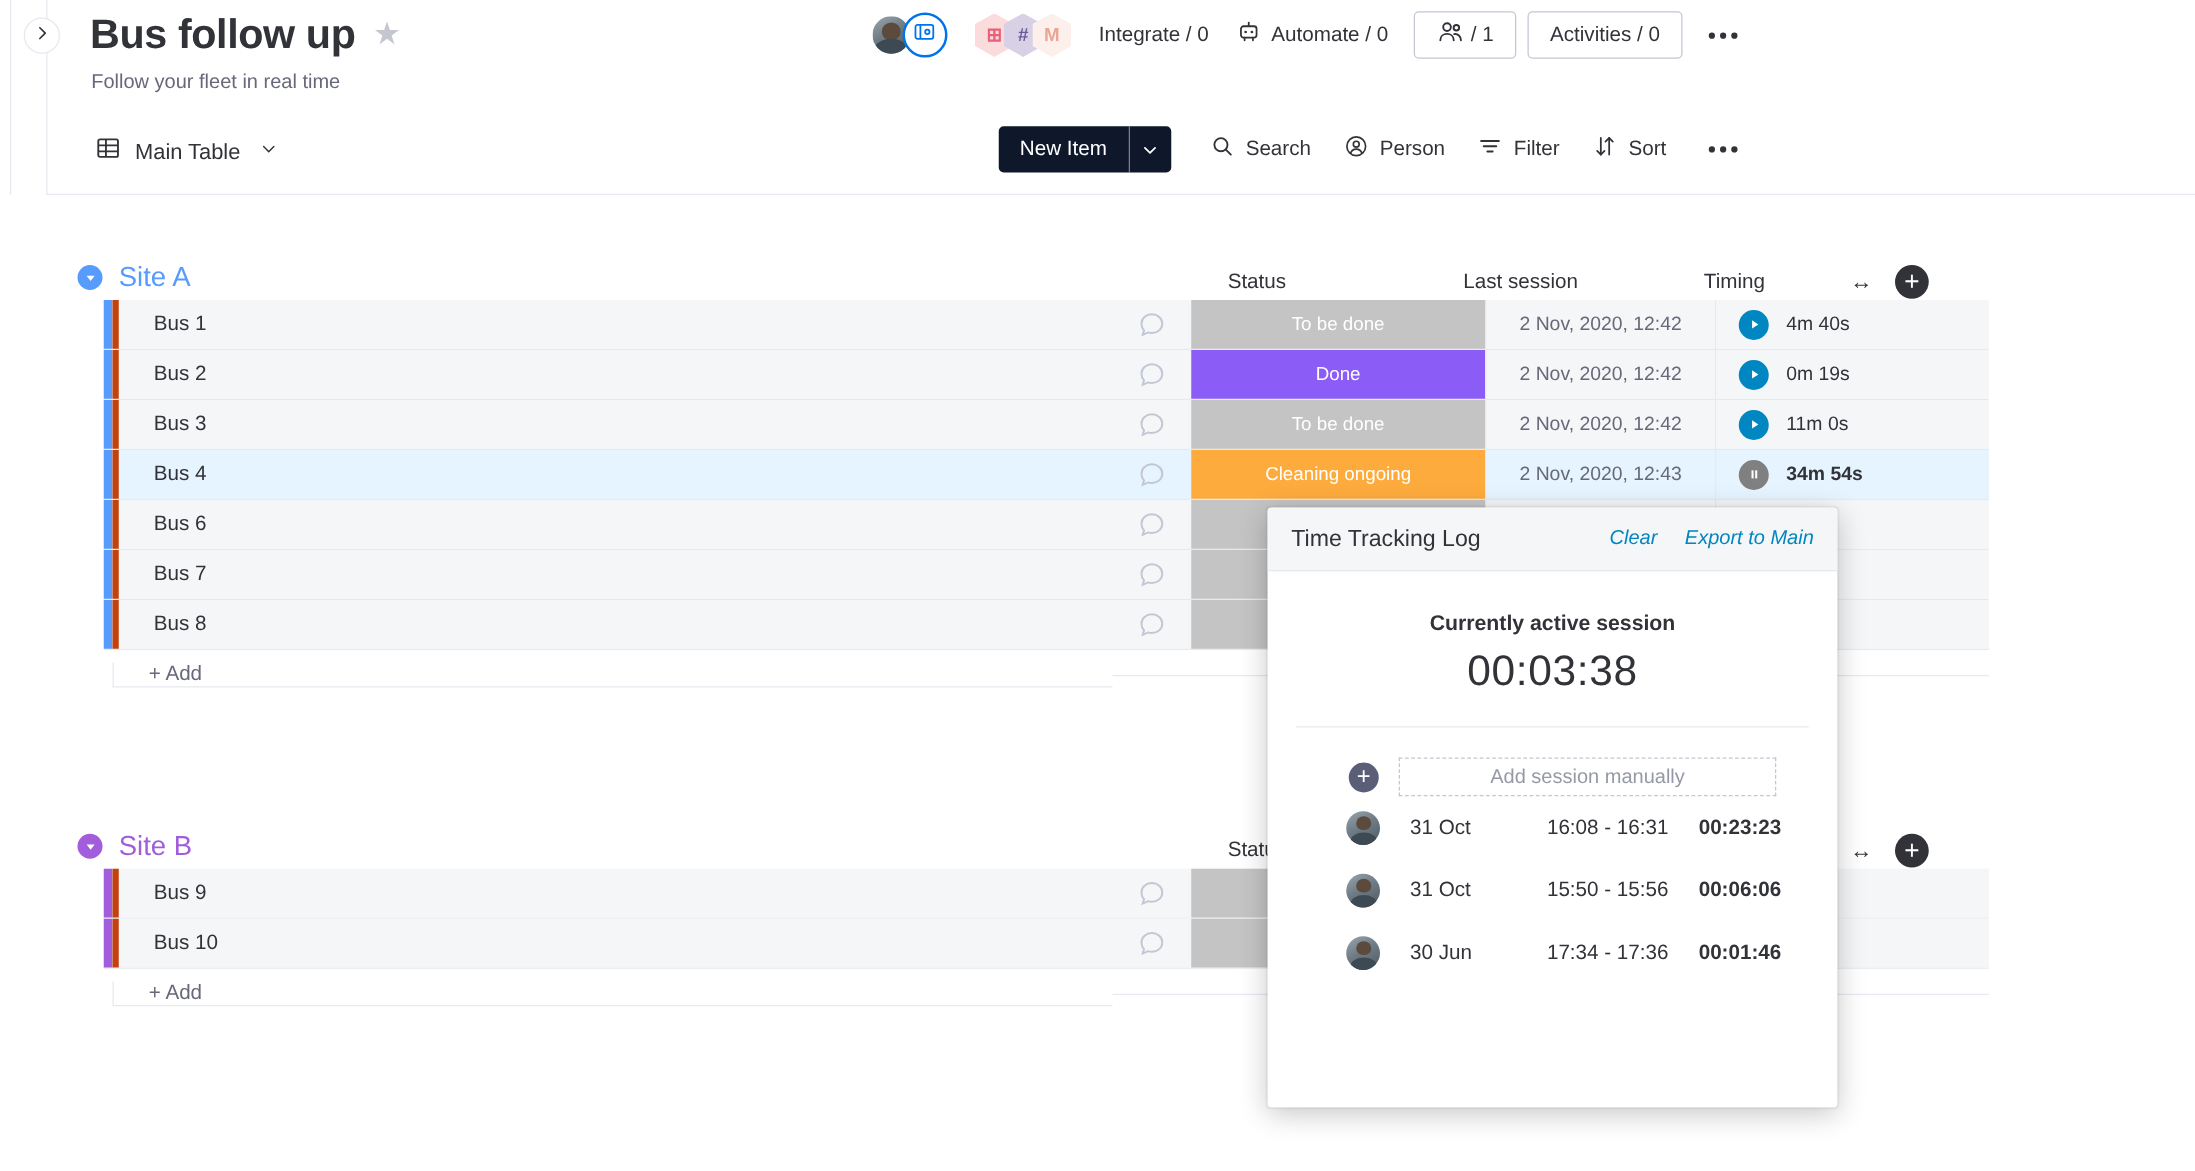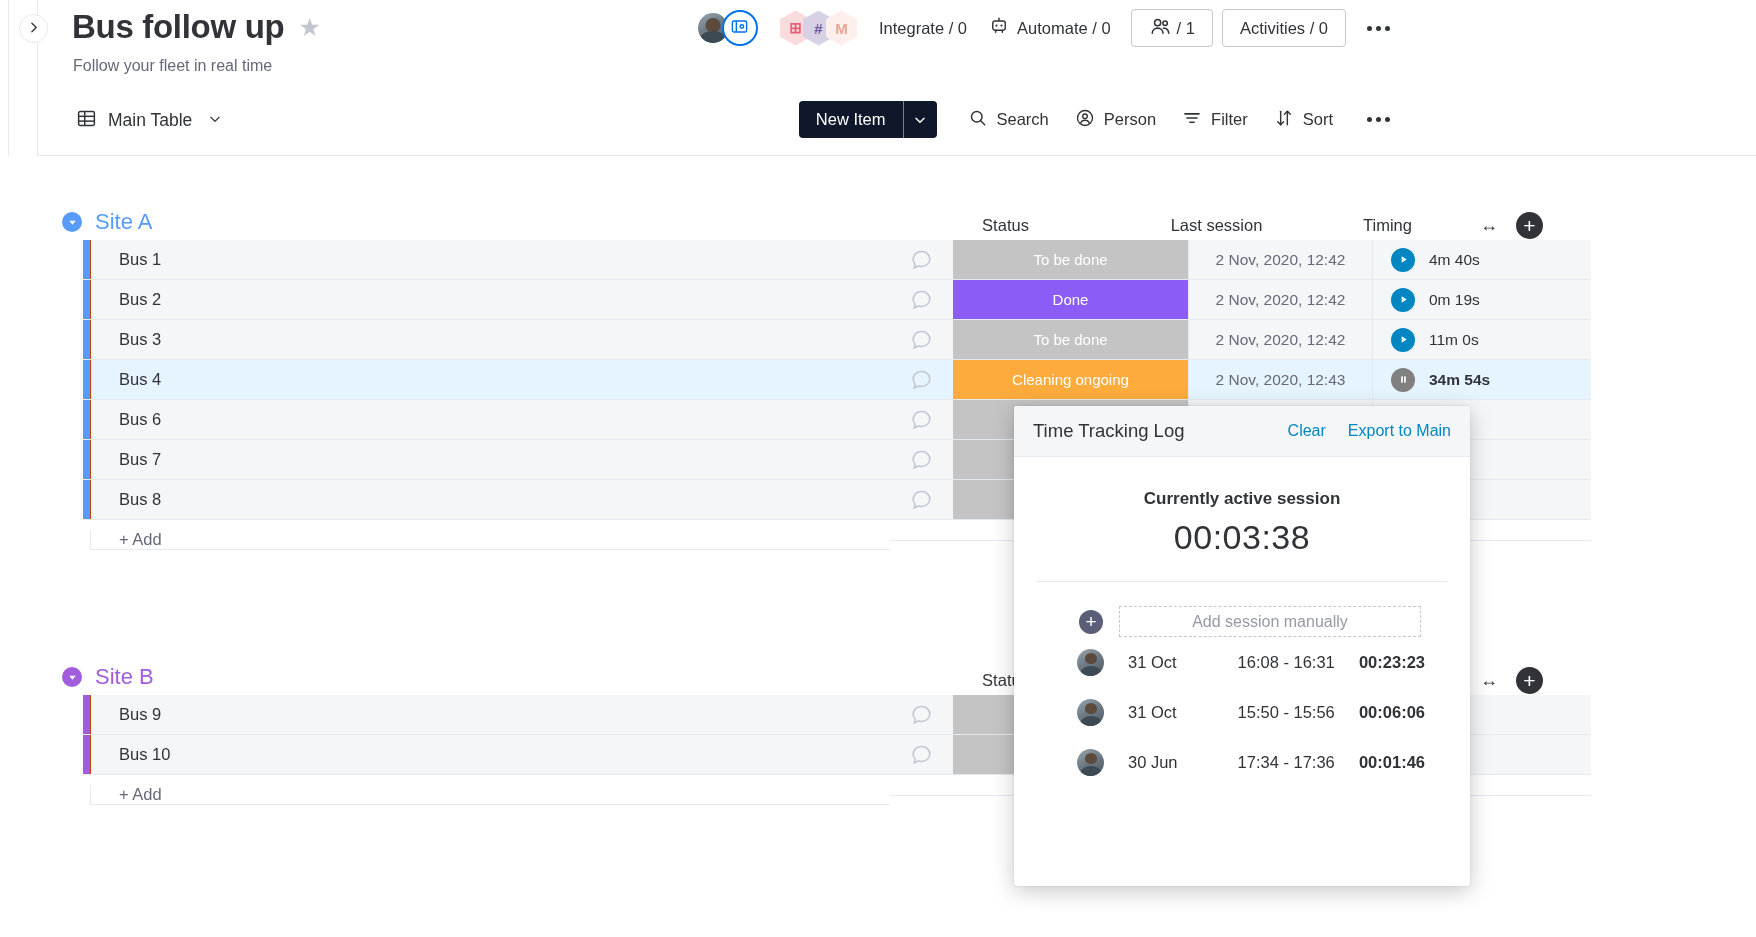--- a/index.html
+++ b/index.html
@@ -98,21 +98,21 @@
   .grp-caret svg { width:11px; height:11px; }
   .grp-name { font-size:22px; font-weight:500; cursor:pointer; }
 
   .col-headers { position:absolute; left:0; top:0; width:1756px; height:34px; }
   .col-h { position:absolute; font-size:16.5px; color:#323338; text-align:center; cursor:pointer; }
 
   .rows { position:absolute; left:83px; top:34px; }
   .row { display:flex; align-items:stretch; height:40px; position:relative; background:#f5f6f8; border-bottom:1px solid #e6e9ef; }
   .row.selected { background:#e5f4ff; }
   .row-color { width:7px; flex:none; }
-  .row-name { width:800px; display:flex; align-items:center; padding-left:28px; font-size:16.5px; color:#323338; background:#f5f6f8; border-left:1px solid #c2410c; }
+  .row-name { width:800px; display:flex; align-items:center; padding-left:28px; font-size:16.5px; color:#323338; background:#f5f6f8; border-left:5px solid #c2410c; }
   .row.selected .row-name { background:#e5f4ff; }
   .chat-cell { width:63px; display:flex; align-items:center; justify-content:center; background:#f5f6f8; cursor:pointer; }
   .row.selected .chat-cell { background:#e5f4ff; }
   .chat-cell svg { width:25px; height:25px; }
   .status-cell { width:235px; display:flex; align-items:center; justify-content:center; color:#fff; font-size:15px; cursor:pointer; }
   .date-cell { width:185px; display:flex; align-items:center; justify-content:center; font-size:15.5px; color:#676879; background:#f5f6f8; border-left:1px solid #e6e9ef; border-right:1px solid #e6e9ef; cursor:pointer; }
   .row.selected .date-cell { background:#e5f4ff; }
   .timing-cell { width:155px; display:flex; align-items:center; gap:14px; padding-left:18px; background:#f5f6f8; cursor:pointer; }
   .row.selected .timing-cell { background:#e5f4ff; }
   .timing-cell .t { font-size:15.5px; color:#323338; }
@@ -134,21 +134,21 @@
 
   
   .popup {
     position:absolute; left:1014px; top:406px; width:456px; height:480px;
     background:#fff; border-radius:3px;
     box-shadow:0 5px 22px rgba(0,0,0,.22), 0 0 2px rgba(0,0,0,.14);
     overflow:hidden; z-index:40;
   }
   .popup-hdr { height:51px; background:#f5f6f8; display:flex; align-items:center; padding:0 19px; border-bottom:1px solid #e6e9ef; }
   .popup-title { font-size:18.5px; color:#323338; flex:1; }
-  .popup-link { font-size:16px; color:#0086c0; margin-left:22px; cursor:pointer; }
+  .popup-link { font-size:16px; color:#0086c0; margin-left:22px; cursor:pointer;font-style:italic; }
   .popup-body { padding:22px 19px 0; }
   .active-label { text-align:center; font-size:17px; font-weight:bold; color:#323338; margin-top:10px; }
   .active-time { text-align:center; font-size:34px; color:#323338; margin-top:9px; font-weight:300; letter-spacing:.5px; }
   .popup-sep { height:1px; background:#e6e9ef; margin:24px 4px 0; }
   .add-session { display:flex; align-items:center; gap:16px; margin-top:24px; padding-left:46px; padding-right:30px; }
   .add-session .pl { width:24px; height:24px; border-radius:50%; background:#5a5e77; color:#fff; display:flex; align-items:center; justify-content:center; font-size:19px; line-height:1; flex:none; cursor:pointer; }
   .add-session .field { flex:1; height:31px; border:1px dashed #c3c6d4; display:flex; align-items:center; justify-content:center; font-size:16px; color:#9699a6; cursor:pointer; }
   .session { display:flex; align-items:center; height:50px; padding-left:44px; padding-right:26px; }
   .session .av { width:27px; height:27px; border-radius:50%; flex:none; background:linear-gradient(150deg,#9aa7ae 0%,#6f7c86 45%,#4e5a62 100%); position:relative; overflow:hidden; }
   .session .av::before { content:""; position:absolute; left:50%; top:16%; transform:translateX(-50%); width:12px; height:11px; border-radius:50% 50% 45% 45%; background:#5c4a3d; }

